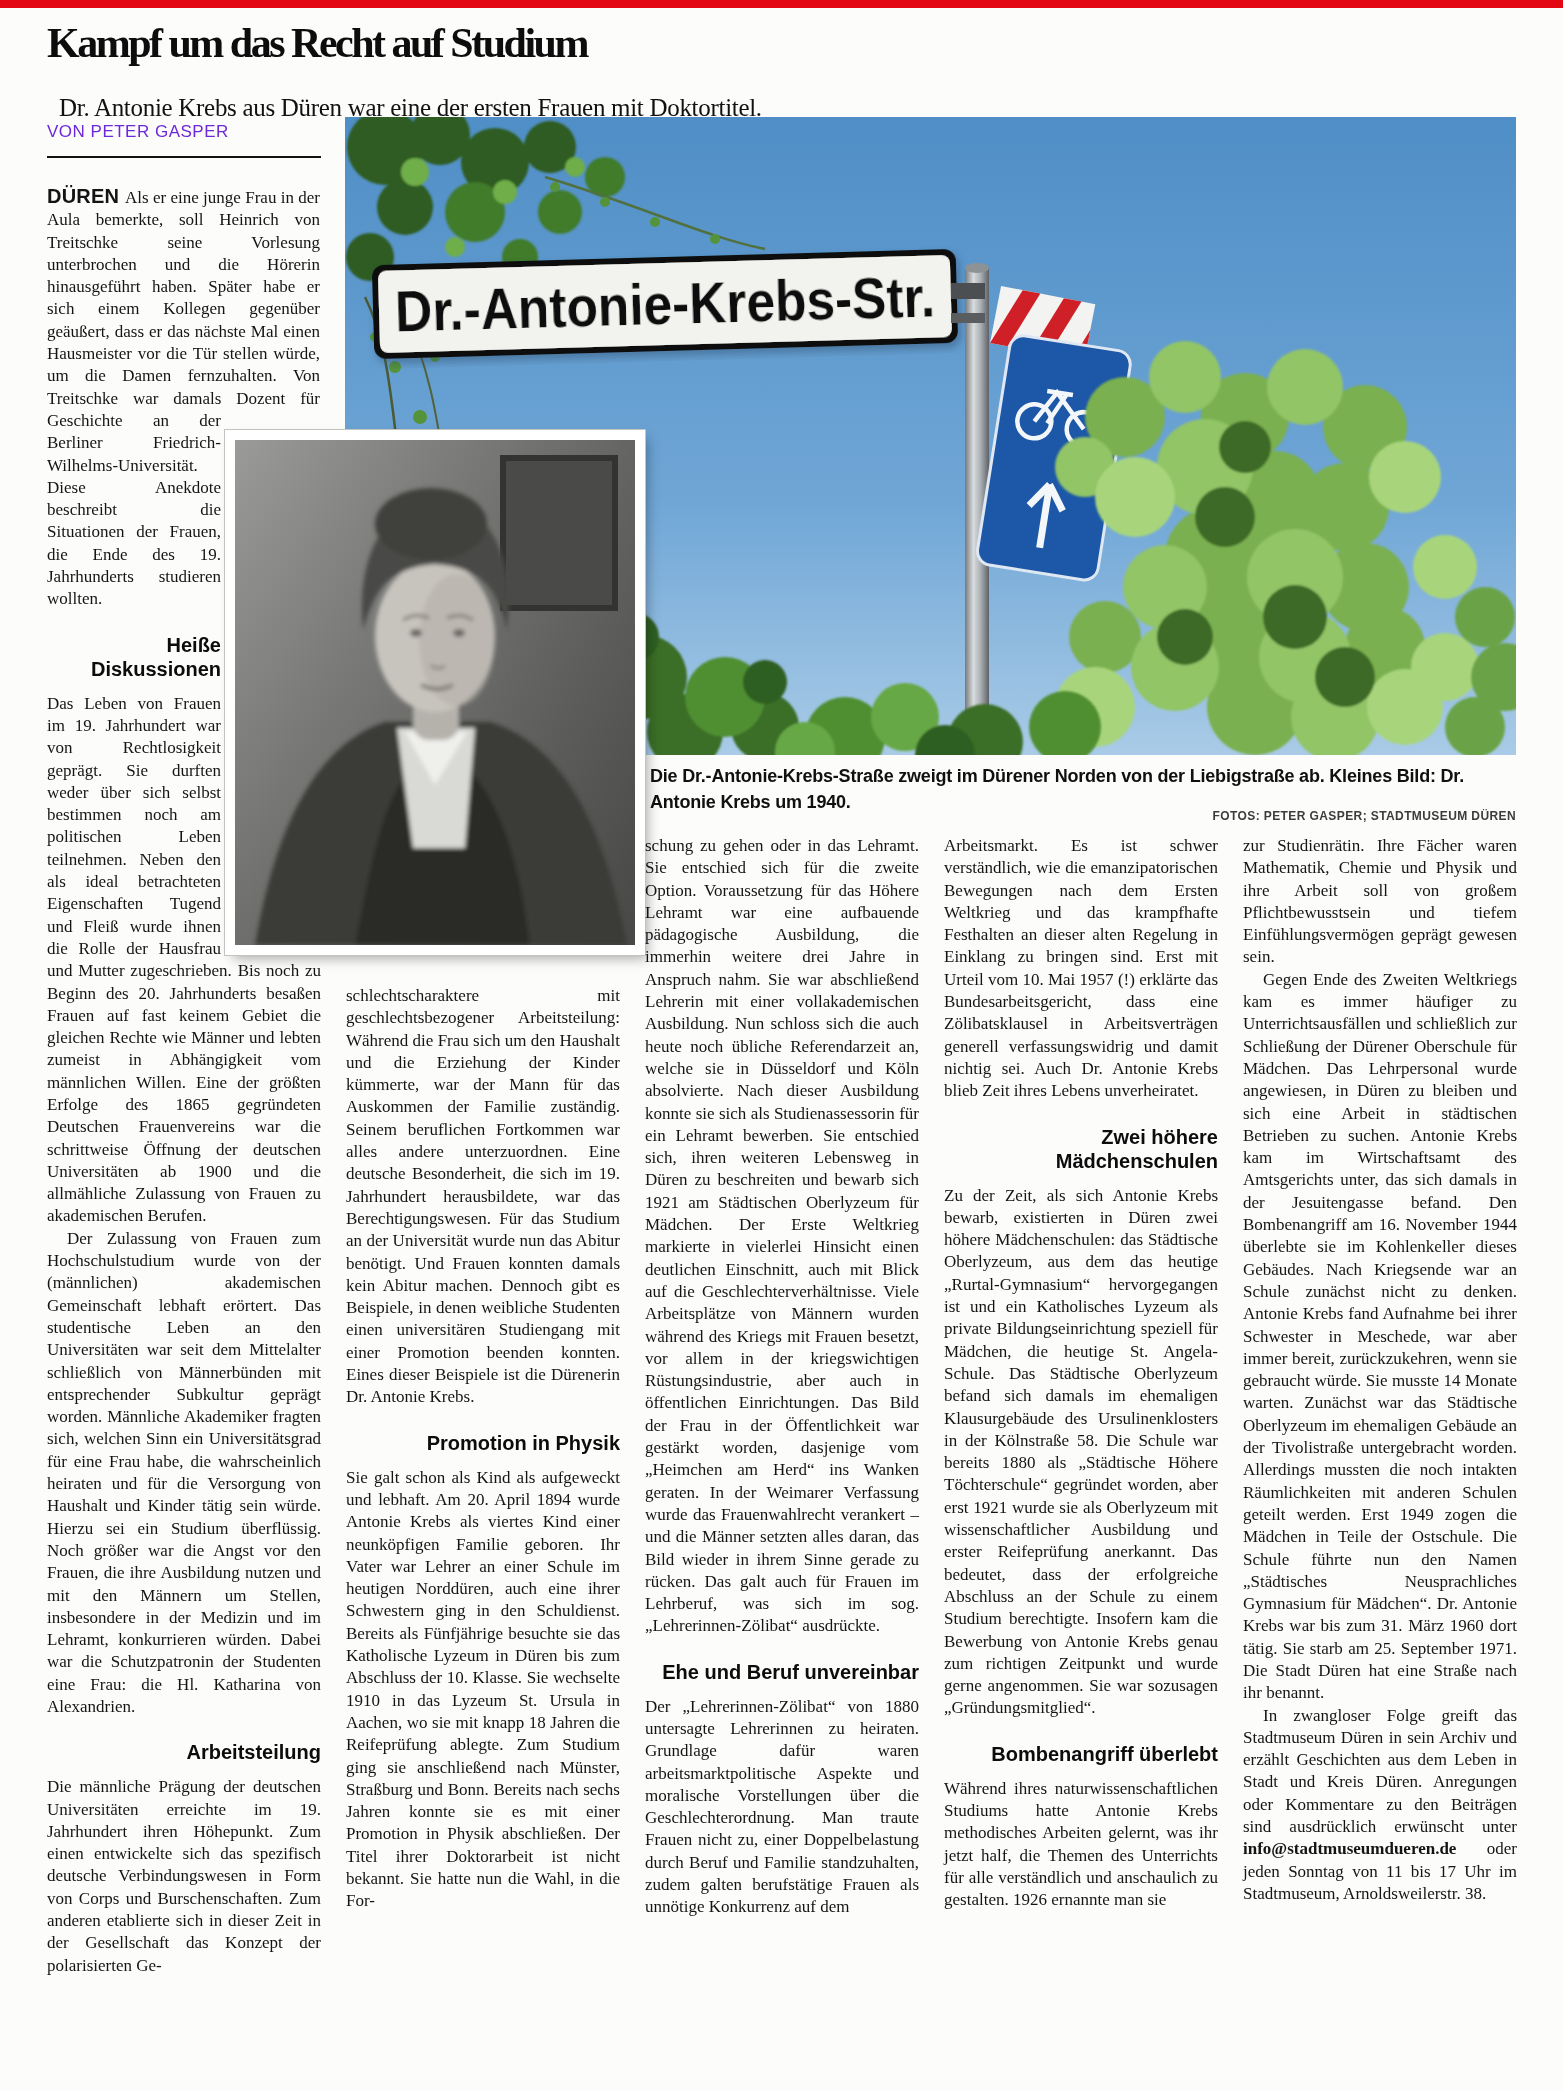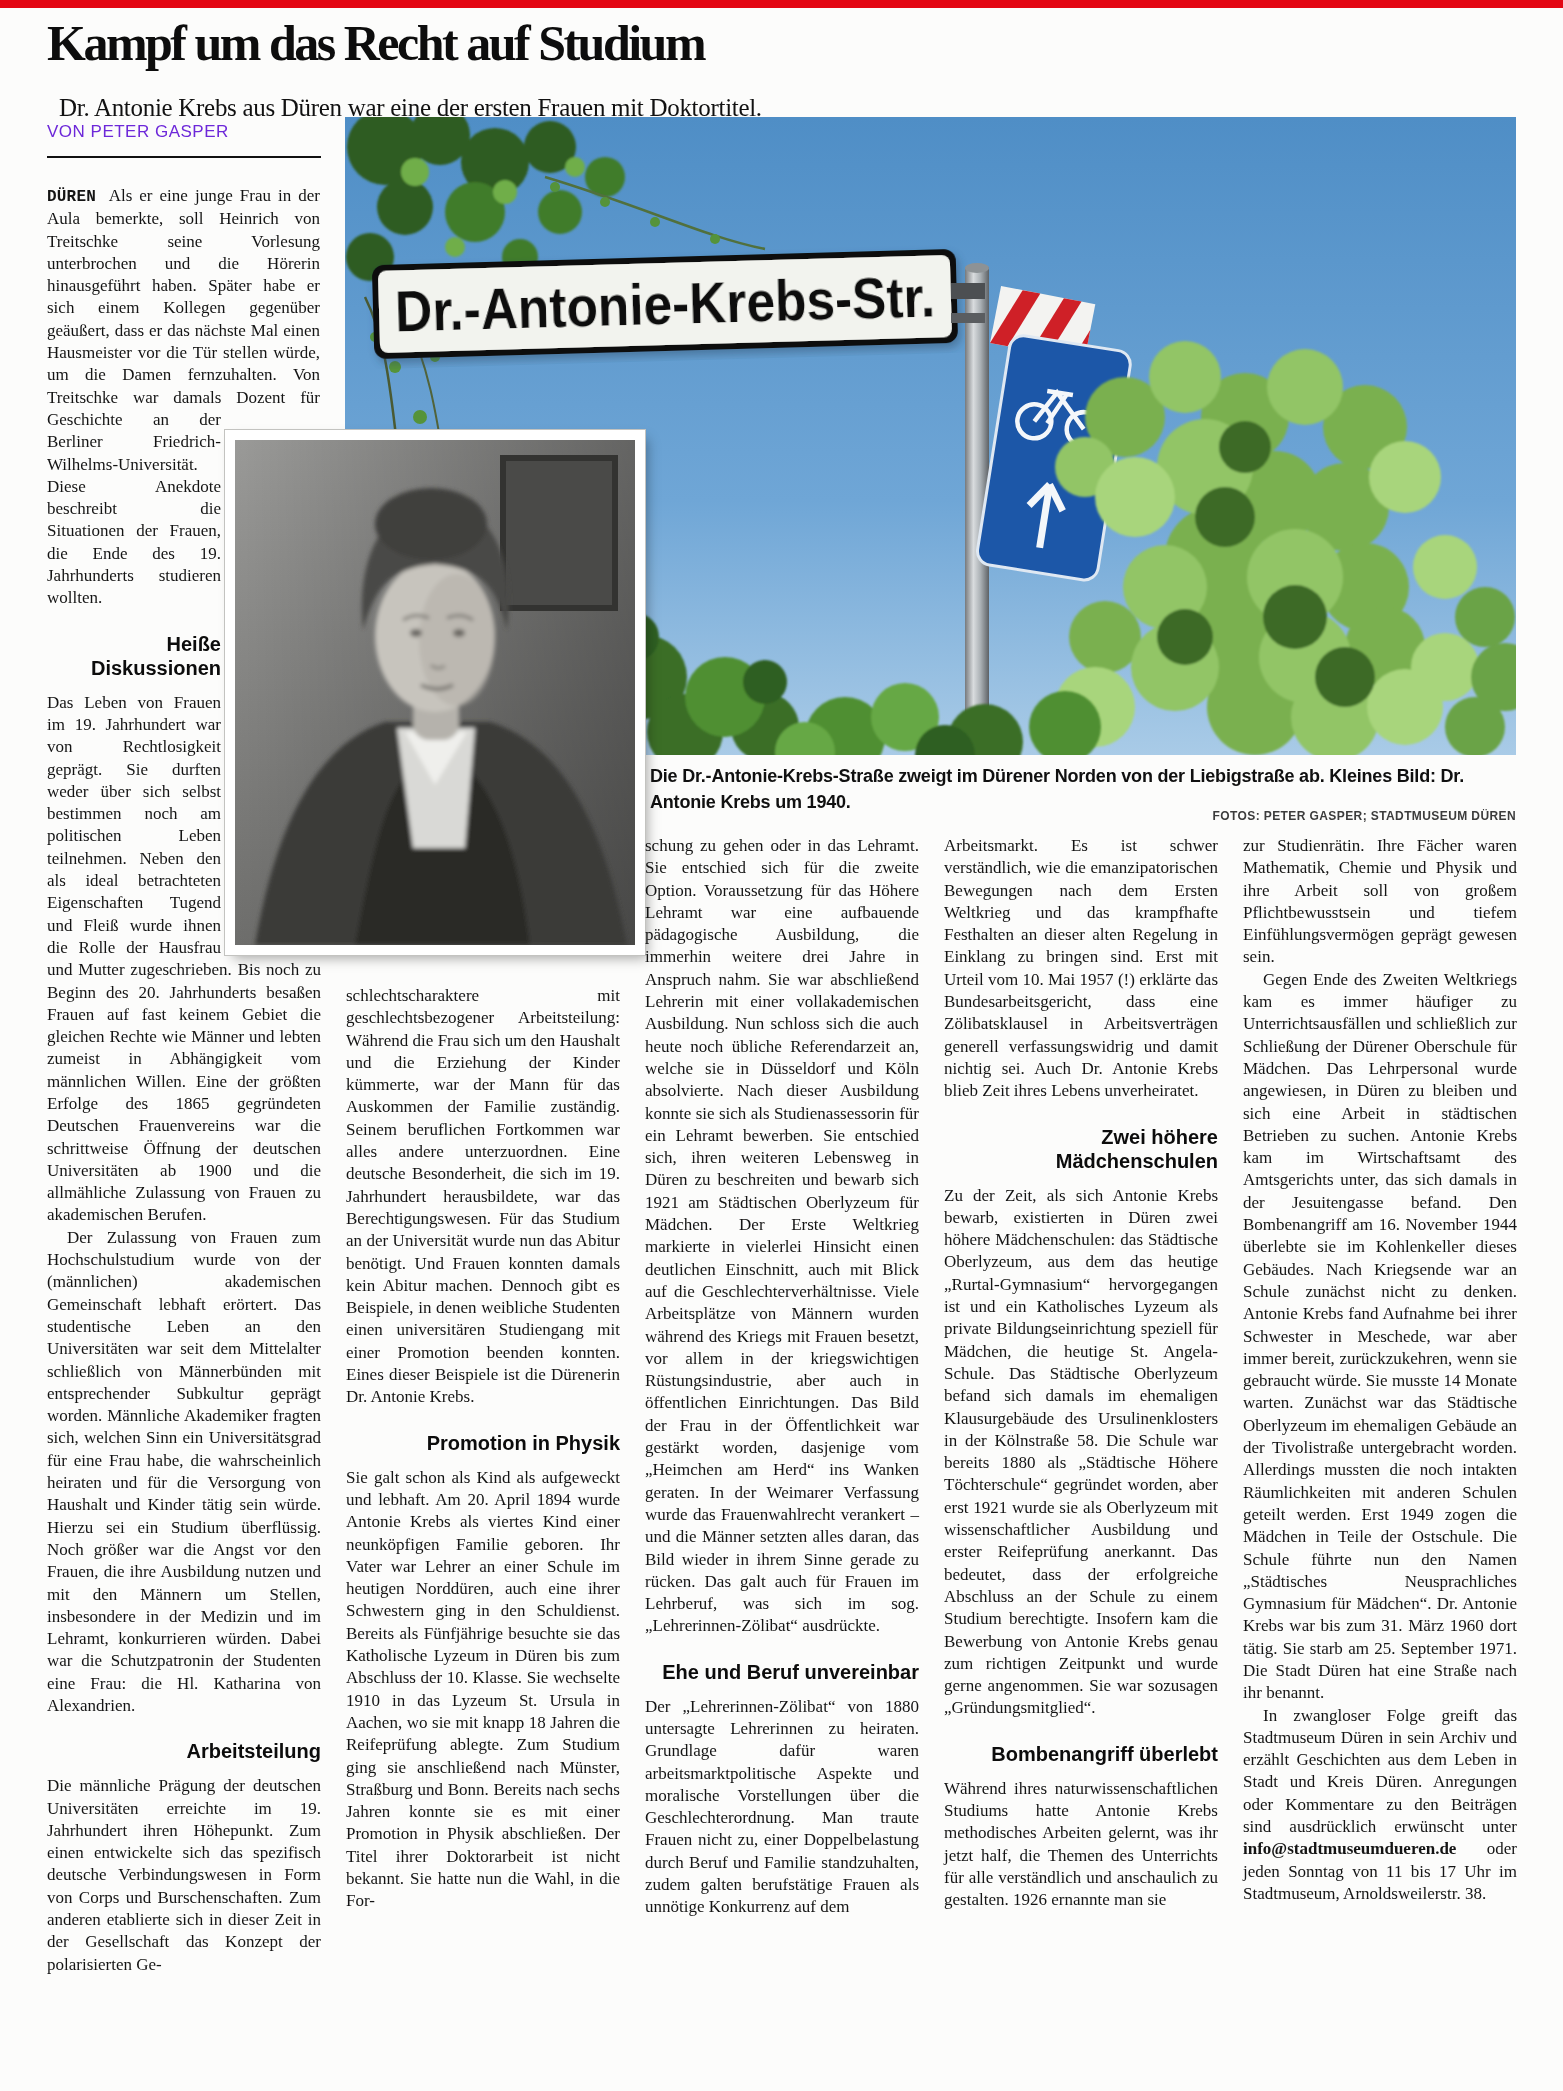--- a/index.html
+++ b/index.html
@@ -1,20 +1,20 @@
 <!DOCTYPE html>
 <html lang="de"><head>
 <meta charset="utf-8">
 <style>
   html,body{margin:0;padding:0;background:#e9e9e9;}
   .page{position:relative;width:1563px;height:2091px;margin:0 auto;background:#fcfcfb;overflow:hidden;
         font-family:"Liberation Serif",serif;color:#141414;}
   .topbar{position:absolute;left:0;top:0;width:1563px;height:8px;background:#e30613;}
   .headline{position:absolute;left:47px;top:10px;width:1470px;margin:0;
-            font-family:"Liberation Serif",serif;font-weight:700;font-size:50px;line-height:66px;
+            font-family:"Liberation Serif",serif;font-weight:700;font-size:42px;line-height:66px;
             letter-spacing:-2.5px;color:#0d0d0d;white-space:nowrap;}
   .subheadline{position:absolute;left:47px;top:82px;width:1100px;margin:12px;
                font-family:"Liberation Serif",serif;font-weight:400;font-size:25px;letter-spacing:-0.3px;color:#111;}
   .byline{position:absolute;left:47px;top:122px;font-family:"Liberation Sans",sans-serif;
           font-size:17px;letter-spacing:0.5px;color:#6d28d9;}
   .byline-rule{position:absolute;left:47px;top:156px;width:274px;height:2px;background:#111;}
   .main-photo{position:absolute;left:345px;top:117px;width:1171px;height:638px;margin:0;overflow:hidden;}
   .portrait{position:absolute;left:225px;top:430px;width:400px;height:505px;margin:0;
             border:10px solid #fff;outline:1px solid #c3c3c0;
             box-shadow:5px 6px 12px -3px rgba(0,0,0,0.35);background:#8a8a8a;}
@@ -27,21 +27,21 @@
        text-justify:inter-word;hyphens:auto;-webkit-hyphens:auto;}
   #col1{left:47px;top:185px;height:1900px;}
   #col2{left:346px;top:985px;height:1100px;}
   #col3{left:645px;top:835px;height:1250px;}
   #col4{left:944px;top:835px;height:1250px;}
   #col5{left:1243px;top:835px;height:1250px;}
   .col p{margin:0;}
   .col p.ind{text-indent:20px;}
   .col h3{margin:22px 0 12px 0;font-family:"Liberation Sans",sans-serif;
           font-size:20px;line-height:24px;color:#0c0c0c;text-align:right;}
-  .loc{font-family:Liberation Mono, monospace;font-size:16px;letter-spacing:0.2px;}
+  .loc{font-family:Liberation Sans, sans-serif;font-size:20px;letter-spacing:0.2px;}
   .sp{float:right;}
   .sp.a{width:1px;height:245px;}
   .sp.b{width:100px;height:528px;clear:right;}
   .colmail{font-weight:700;}
 </style>
 </head>
 <body>
 
 <div class="page">
   <div class="topbar"></div>

